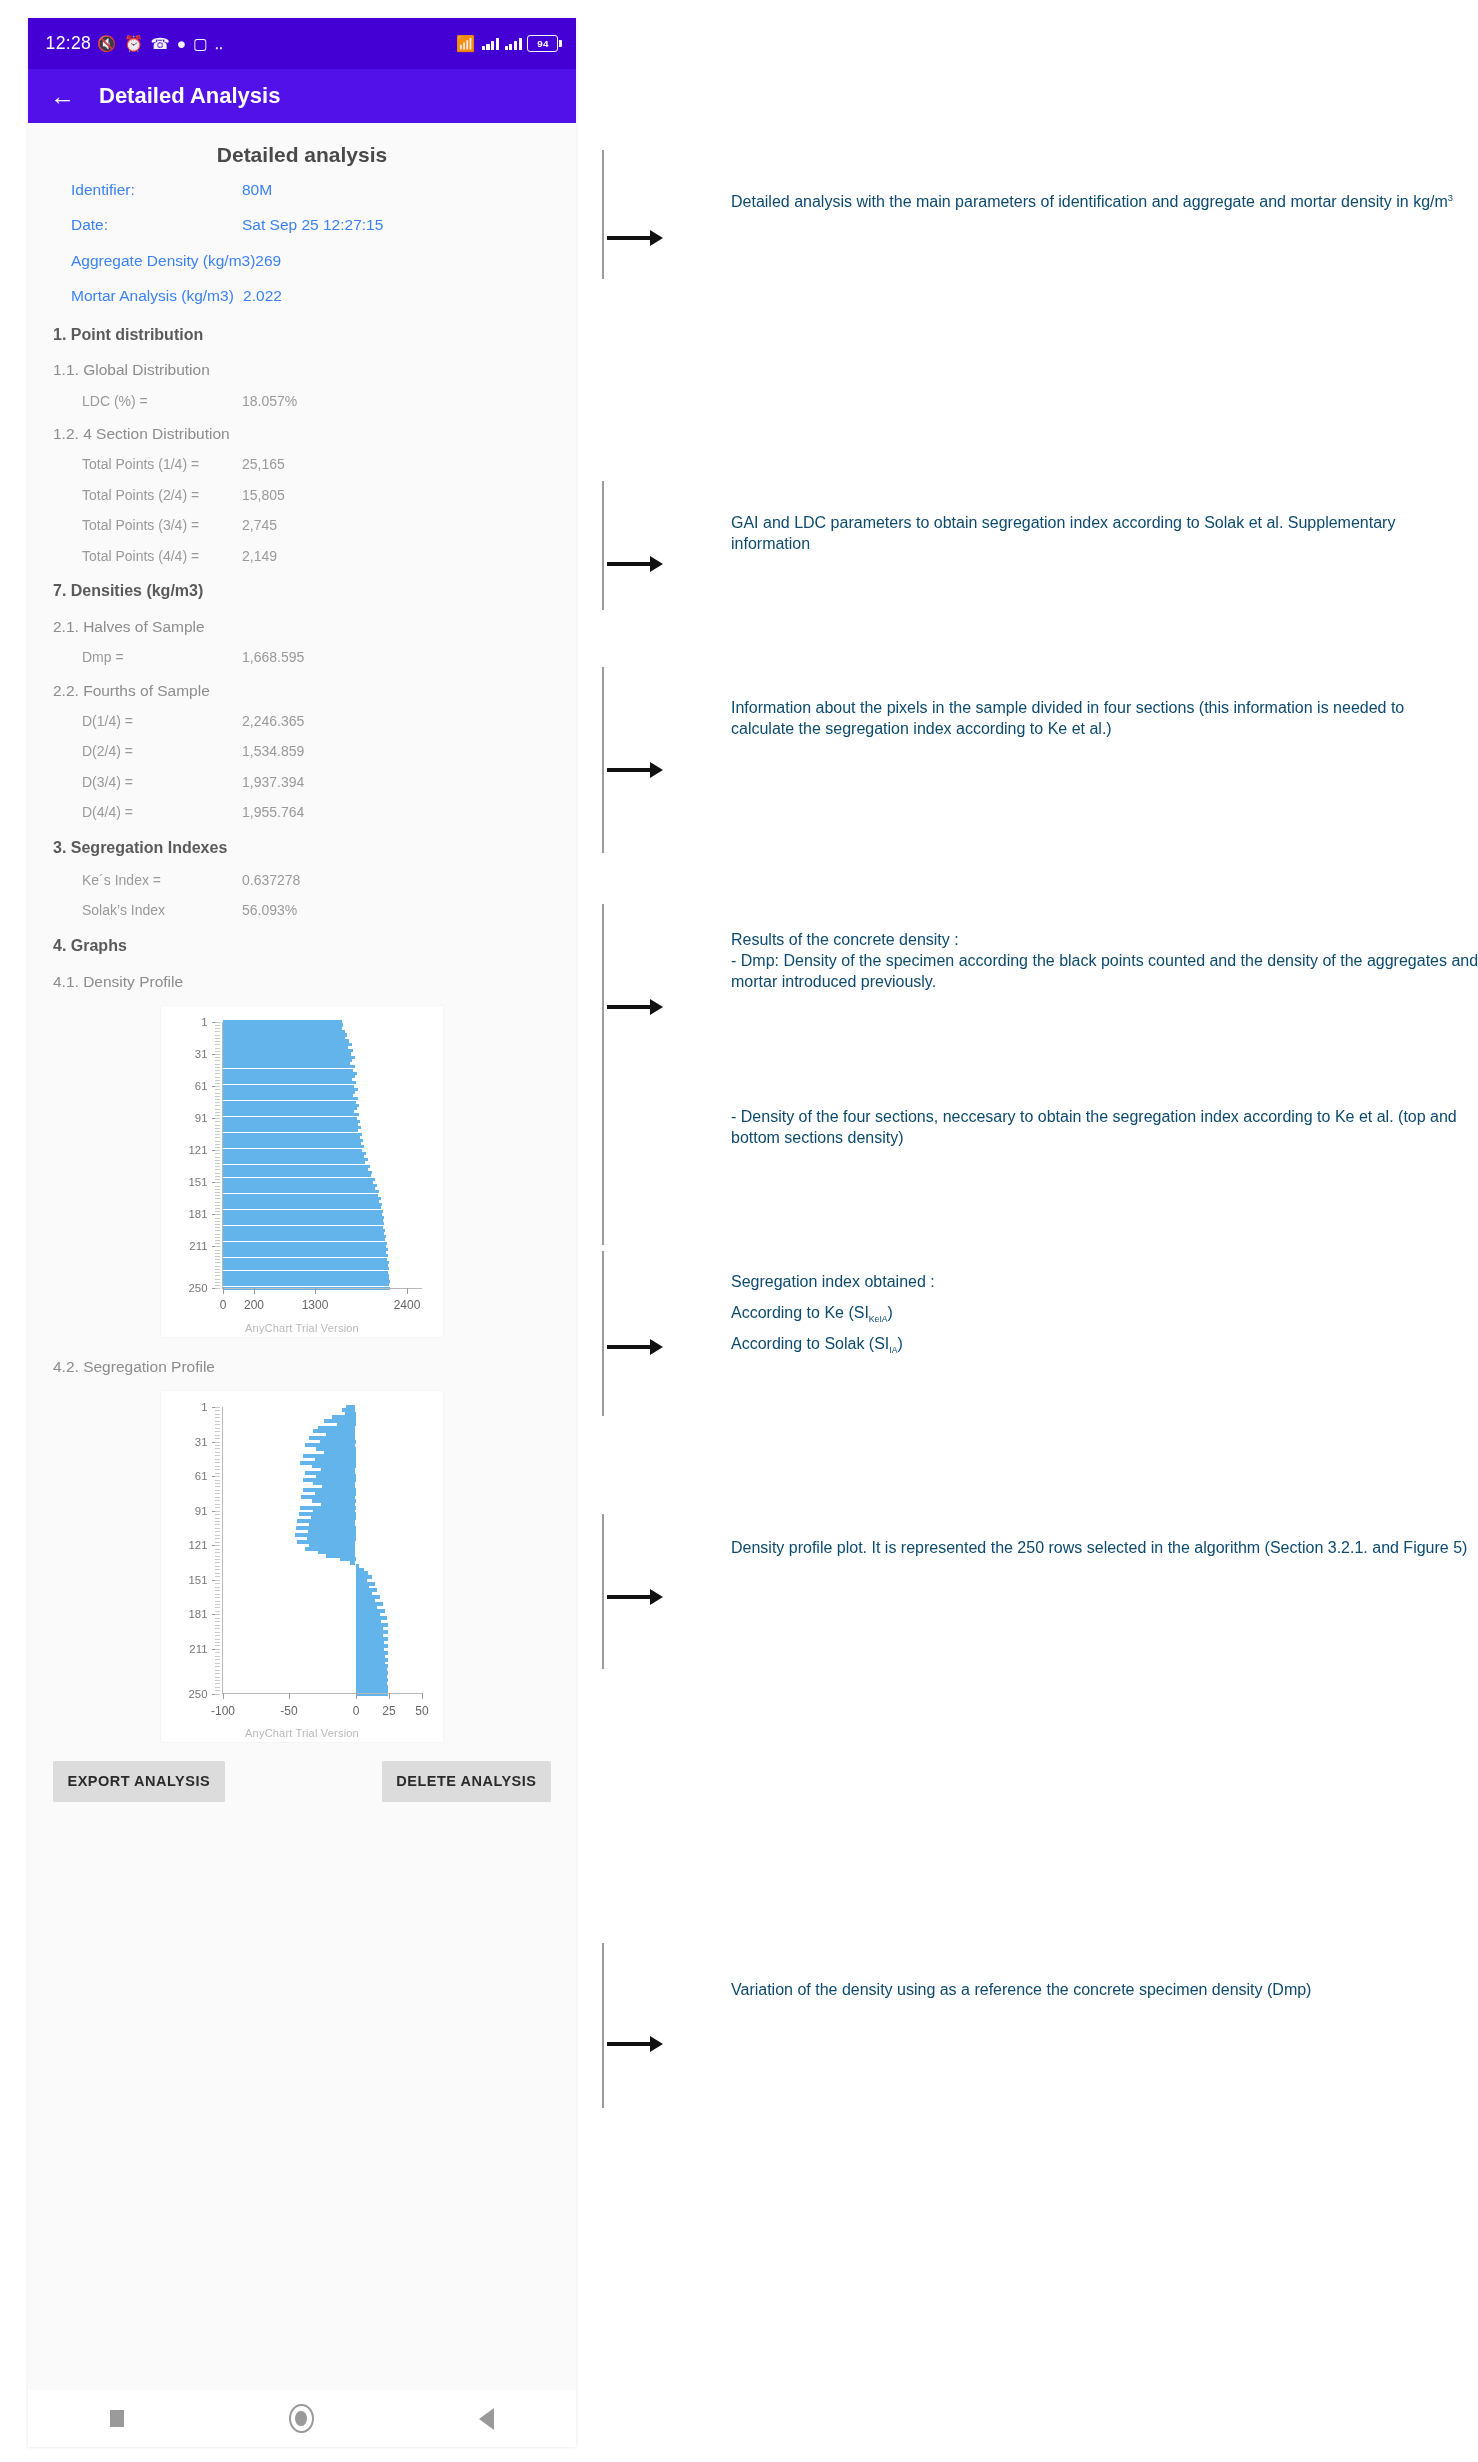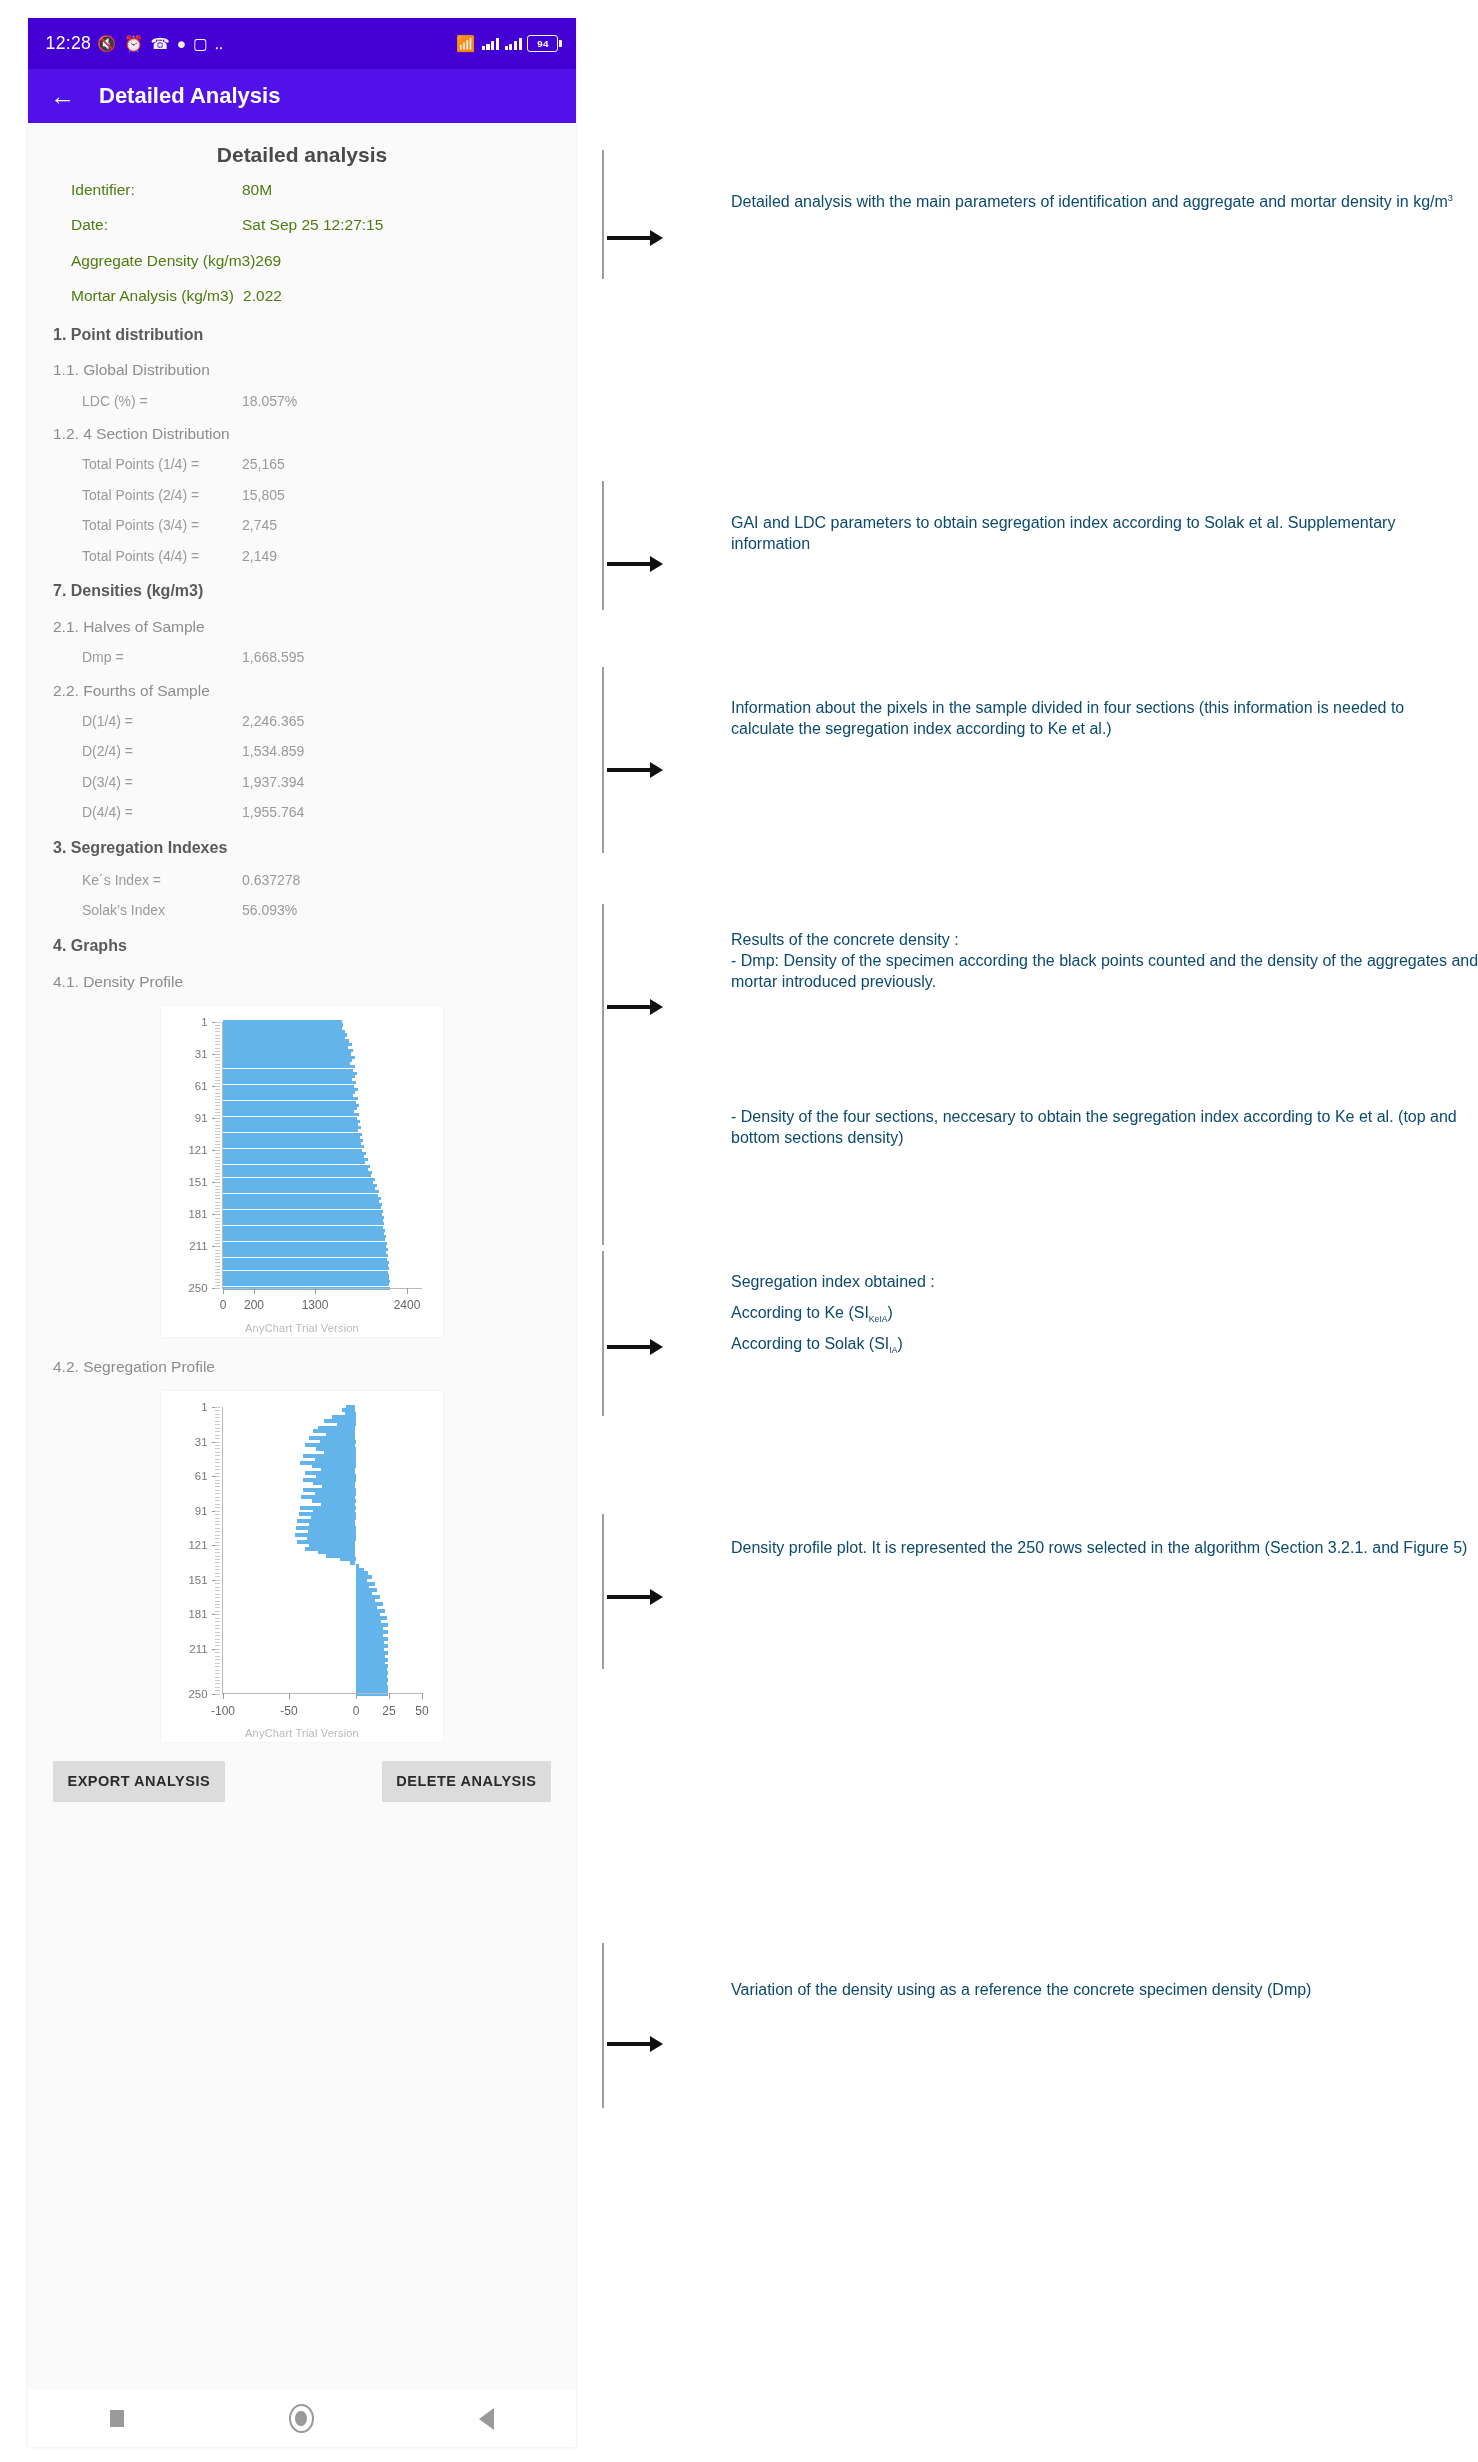--- a/index.html
+++ b/index.html
@@ -49,21 +49,21 @@
     padding:0 0 0 0;
     height:calc(100% - 51px - 54px);
     box-sizing:border-box;
     position:relative;
   }
   .center-head{
     text-align:center;font-size:21px;color:#4a4a4a;font-weight:bold;
     padding:19.6px 0 5.2px 0;
   }
   .kv{
-    display:flex;font-size:15.5px;color:#4d7c0f;
+    display:flex;font-size:15.5px;color:#3b82f6;
     padding:8.8px 0 8.8px 43px;
   }
   .kv .k{width:171px;flex:none;}
   .kv .v{}
   .kv.tight .k{width:auto;padding-right:0;}
 
   .sec-h1{
     font-size:16px;font-weight:bold;color:#5a5a5a;
     padding:11.4px 0 8.3px 25px;
   }

